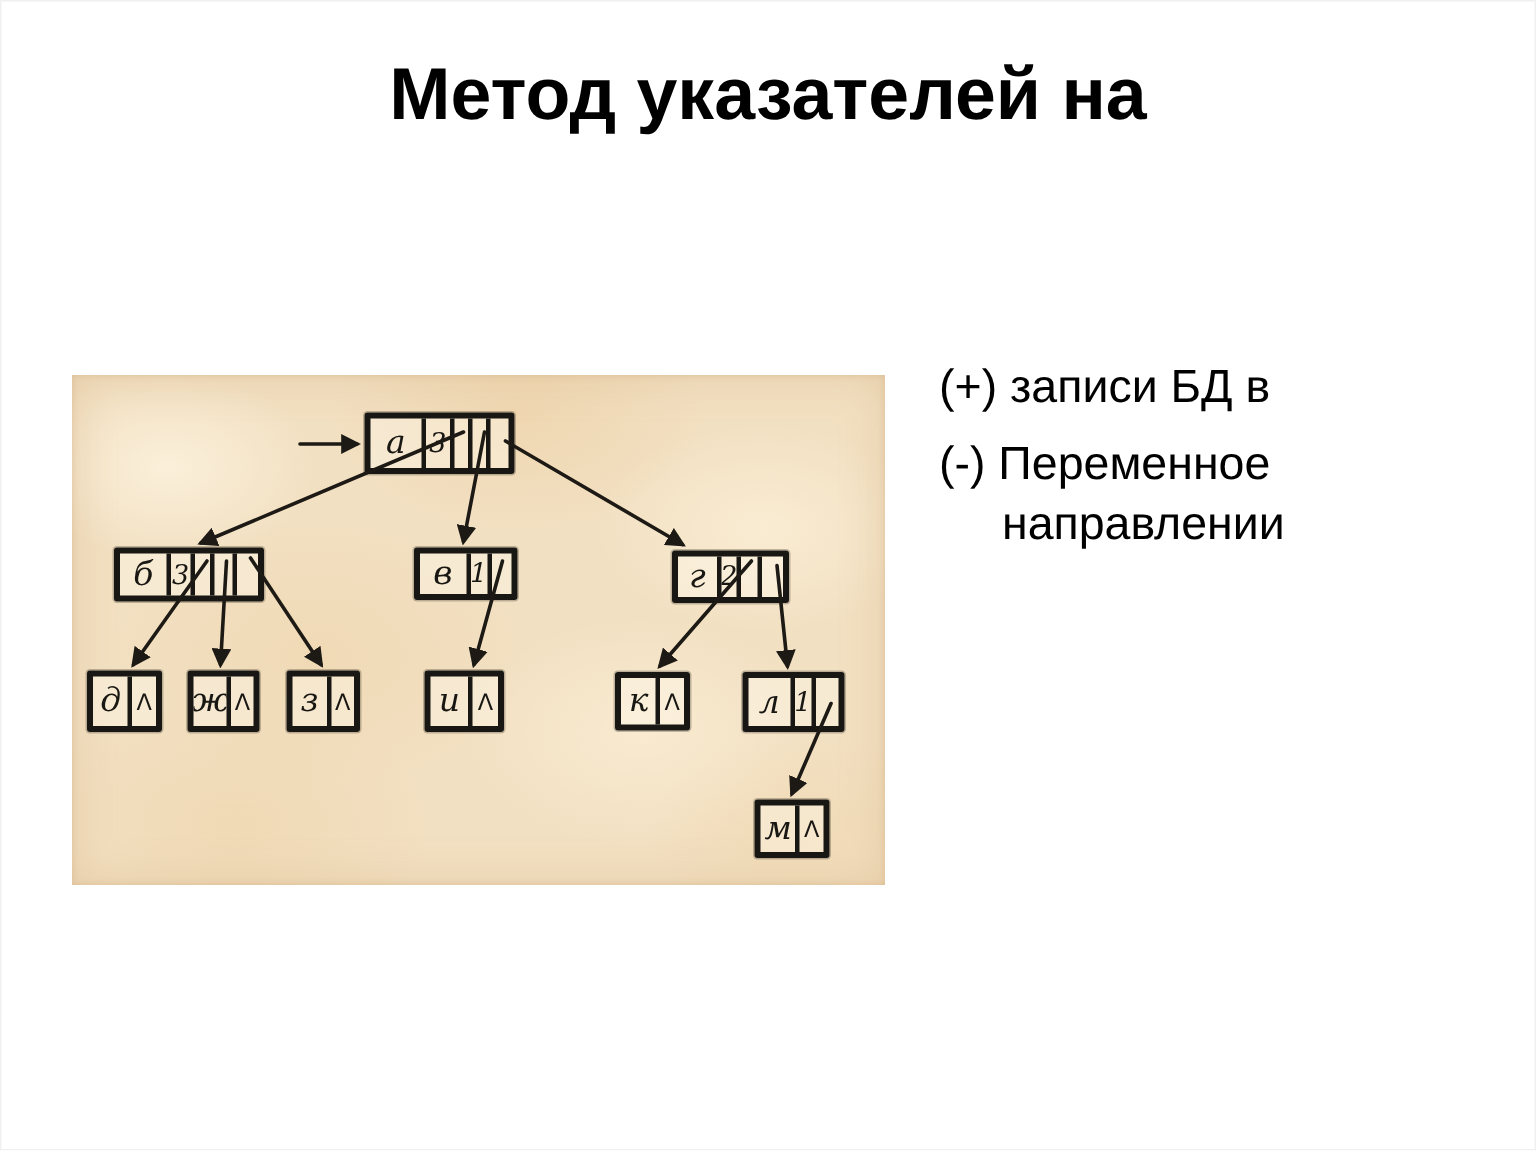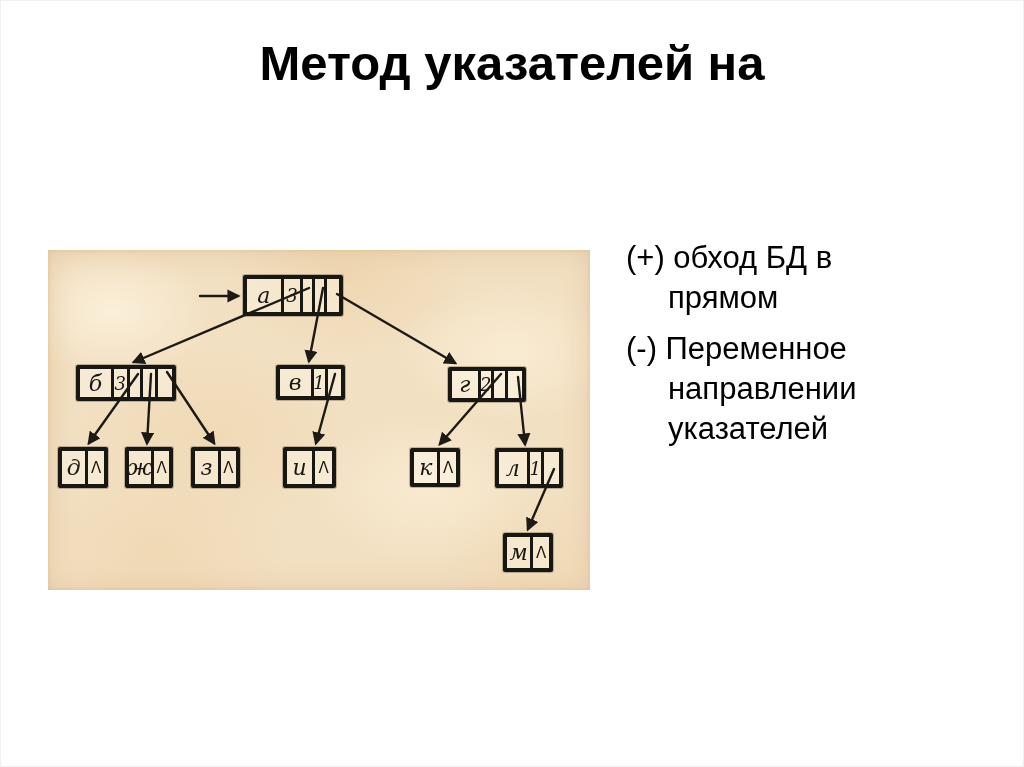--- a/index.html
+++ b/index.html
@@ -138,23 +138,21 @@
         <line x1="119" y1="122" x2="166" y2="193" marker-end="url(#ah)"></line>
         <line x1="287" y1="124" x2="268" y2="193" marker-end="url(#ah)"></line>
         <line x1="453" y1="124" x2="392" y2="194" marker-end="url(#ah)"></line>
         <line x1="470" y1="127" x2="477" y2="194" marker-end="url(#ah)"></line>
         <line x1="506" y1="219" x2="480" y2="279" marker-end="url(#ah)"></line>
       </svg>
   </div>
 
   <div class="notes">
     <div class="note-group">
-      <div class="note-line">(+) обход БД в</div>
-      <div class="note-line indent">прямом</div>
+      <div class="note-line">(+) записи БД в</div>
     </div>
     <div class="note-group">
       <div class="note-line">(-) Переменное</div>
       <div class="note-line indent">направлении</div>
-      <div class="note-line indent">указателей</div>
     </div>
   </div>
 
 </div>
 
 </body></html>

